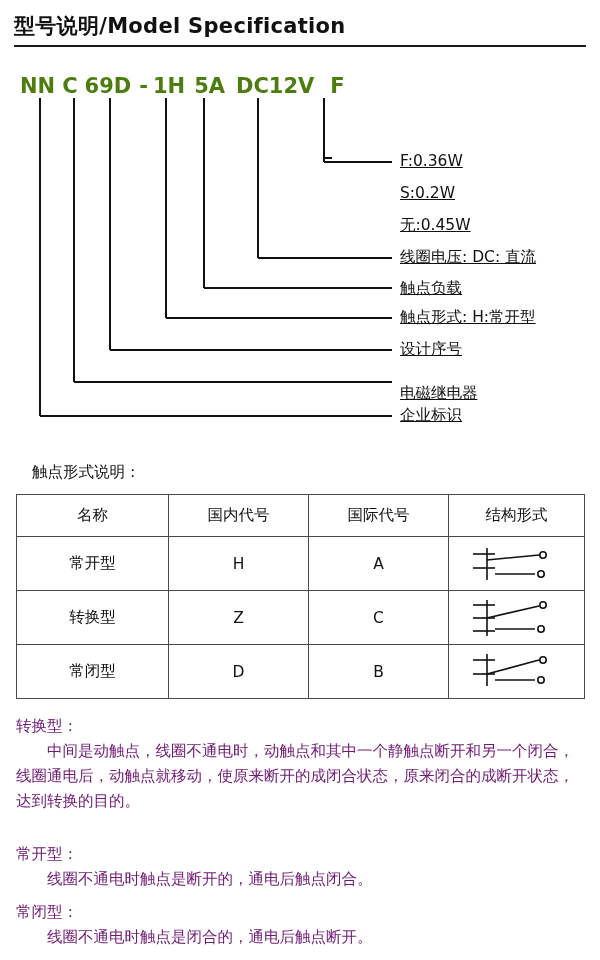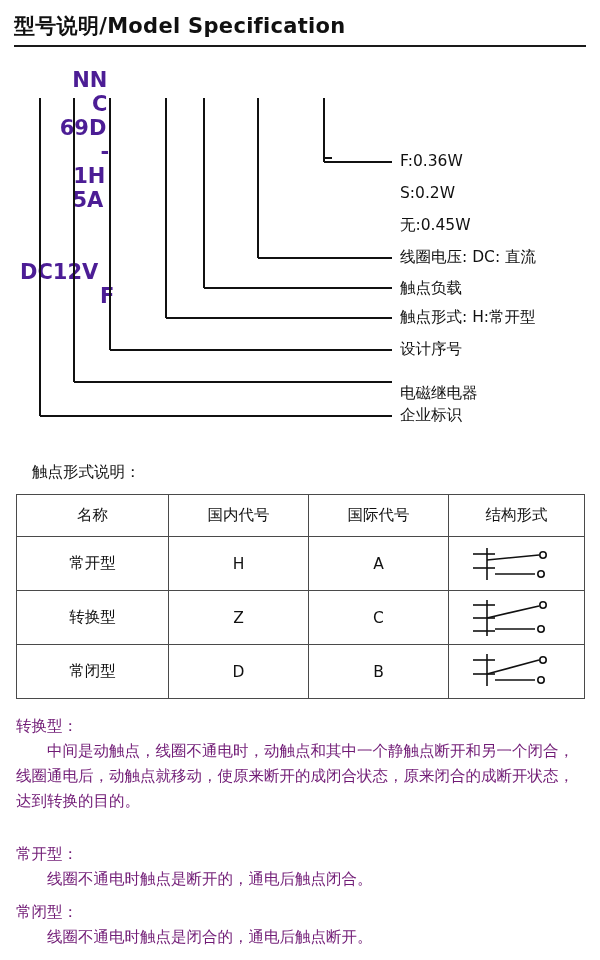--- a/index.html
+++ b/index.html
@@ -39,39 +39,39 @@
 
   
   .code-row {
     position: absolute;
     left: 20px; top: 68px;
     height: 30px;
     display: flex;
     align-items: flex-end;
     font-size: 21px;
     font-weight: bold;
-    color: #4c1d95;
-    flex-direction: column;
+    color: #4d7c0f;
   }
   .code-seg { white-space: nowrap; }
 
   
   .diagram {
     position: absolute;
     left: 0; top: 96px;
     width: 600px;
     height: 350px;
   }
   .diagram svg { display: block; }
   .note-text {
     position: absolute;
     font-size: 15.5px;
     color: #111;
     white-space: nowrap;
     line-height: 1;
+    text-decoration: underline;
   }
 
   
   .section-label {
     position: absolute;
     left: 32px; top: 462px;
     font-size: 15.5px;
     color: #111;
   }
 
@@ -128,21 +128,21 @@
     <div class="header-title">型号说明/Model Specification</div>
     <div class="header-rule"></div>
   </div>
 
   <div class="code-row">
     <span class="code-seg" style="margin-right:7px;">NN</span>
     <span class="code-seg" style="margin-right:7px;">C</span>
     <span class="code-seg" style="margin-right:8px;">69D</span>
     <span class="code-seg" style="margin-right:5px;">-</span>
     <span class="code-seg" style="margin-right:9px;">1H</span>
-    <span class="code-seg" style="margin-right:11px;margin-left:11px;">5A</span>
+    <span class="code-seg" style="margin-right:11px;">5A</span>
     <span class="code-seg" style="margin-right:16px;margin-top:48px;">DC12V</span>
     <span class="code-seg">F</span>
   </div>
 
   <div class="diagram">
     <svg width="600" height="350" viewBox="0 0 600 350">
       <g stroke="#111" stroke-width="1.6" fill="none" shape-rendering="crispEdges">
 
         <path d="M324 2 L324 66"></path>
         <path d="M324 66 L392 66"></path>

